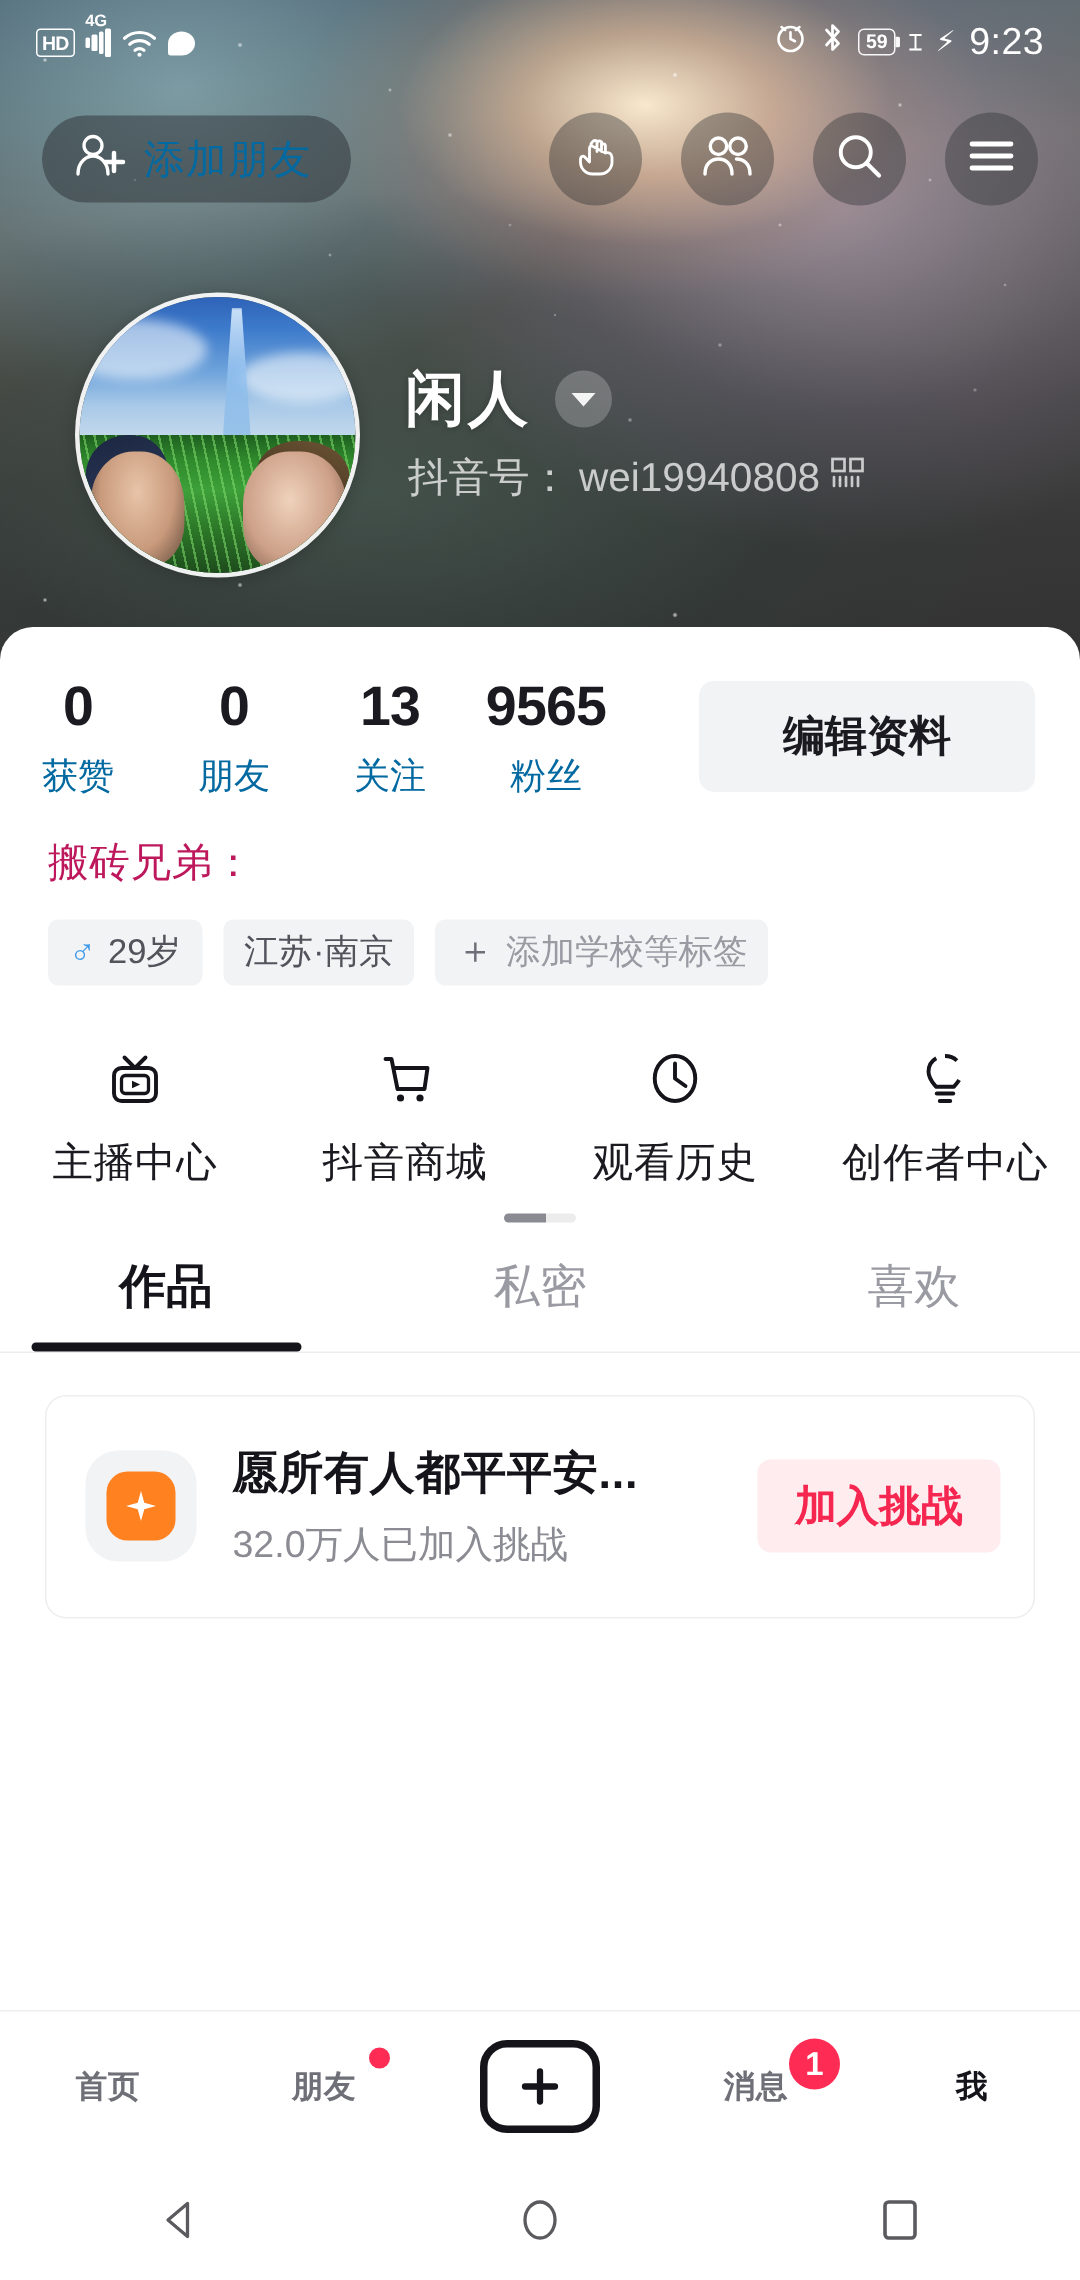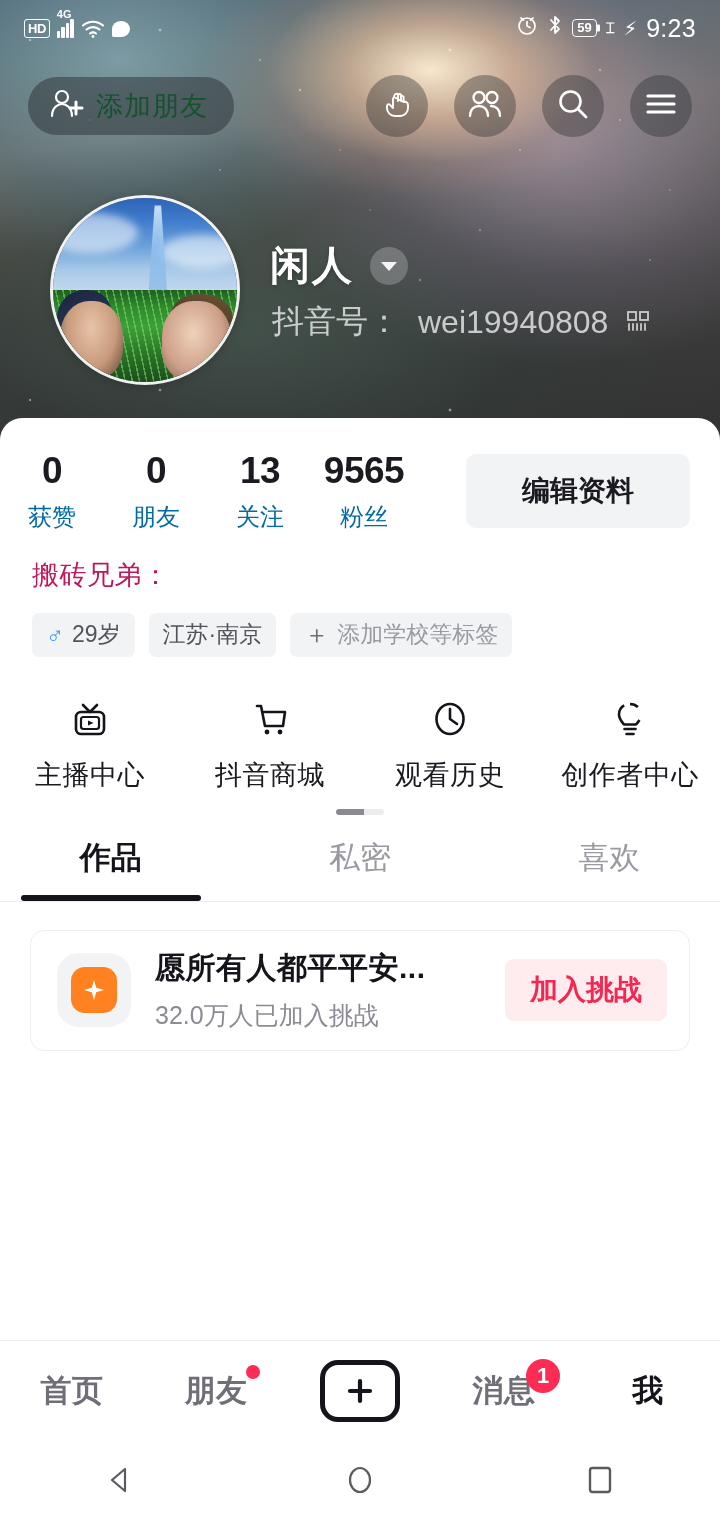--- a/index.html
+++ b/index.html
@@ -53,21 +53,21 @@
     position:absolute; left:0; top:0; width:720px; height:56px;
     display:flex; align-items:center; justify-content:space-between;
     padding:0 24px; color:#fff; z-index:20;
   }
   .sb-left { display:flex; align-items:flex-end; gap:7px; }
   .hd-badge {
     border:1.6px solid #fff; border-radius:3px;
     font-size:13px; font-weight:700; line-height:1;
     padding:2px 3px; letter-spacing:-0.5px;
   }
-  .sig-wrap { position:relative; display:flex; align-items:flex-end; gap:1px; }
+  .sig-wrap { position:relative; display:flex; align-items:center; gap:1px; }
   .sig-4g { position:absolute; top:-11px; left:0; font-size:11px; font-weight:600; }
   .sig-bar { width:3.5px; background:#fff; border-radius:1px; }
   .wifi-ico { width:24px; height:18px; position:relative; }
   .chat-bubble {
     width:18px; height:16px; background:#fff; border-radius:50% 50% 50% 10%;
     position:relative; top:-1px;
   }
   .sb-right { display:flex; align-items:center; gap:9px; font-size:23px; font-weight:400; }
   .batt {
     border:1.8px solid rgba(255,255,255,0.95); border-radius:4px;
@@ -81,21 +81,21 @@
   .sb-time { font-size:25px; letter-spacing:0.3px; }
 
   
   .topbar {
     position:absolute; left:0; top:72px; width:720px; height:68px;
     display:flex; align-items:center; padding:0 28px; z-index:20;
   }
   .add-friend-btn {
     display:flex; align-items:center; gap:12px;
     background:rgba(40,44,48,0.48); border-radius:34px;
-    height:58px; padding:0 26px 0 22px; color:#14532d; cursor:pointer;
+    height:58px; padding:0 26px 0 22px; color:#0369a1; cursor:pointer;
   }
   .add-friend-label { font-size:27px; letter-spacing:1px; }
   .topbar-spacer { flex:1; }
   .round-btn {
     width:62px; height:62px; border-radius:50%;
     background:rgba(40,44,48,0.38);
     display:flex; align-items:center; justify-content:center;
     margin-left:26px; cursor:pointer;
   }
 
@@ -162,22 +162,22 @@
     width:38px; height:38px; border-radius:50%;
     background:rgba(255,255,255,0.22);
     display:flex; align-items:center; justify-content:center; cursor:pointer;
   }
   .caret-tri {
     width:0;height:0;border-left:8px solid transparent;border-right:8px solid transparent;
     border-top:9px solid rgba(255,255,255,0.92); margin-top:2px;
   }
   .profile-id {
     position:absolute; left:272px; top:300px; z-index:16;
-    display:flex; align-items:center; gap:18px;
-    font-size:32px; color:rgba(255,255,255,0.72); cursor:pointer;
+    display:flex; align-items:center; gap:6px;
+    font-size:27px; color:rgba(255,255,255,0.72); cursor:pointer;
   }
 
   
   .sheet {
     position:absolute; left:0; top:418px; width:720px; height:1102px;
     background:#fff; border-radius:22px 22px 0 0; z-index:18;
   }
 
   
   .stats-row {
@@ -226,21 +226,21 @@
   }
   .tab.active { color:#14141a; font-weight:700; }
   .tab.active::after {
     content:''; position:absolute; left:50%; transform:translateX(-50%);
     bottom:0; width:180px; height:6px; background:#14141a; border-radius:3px;
   }
   .tabs-divider { height:1px; background:#ededf0; }
 
   
   .challenge-card {
-    margin:28px 30px 0; height:121px; border:1px solid #eeeef1; border-radius:14px;
+    margin:28px 30px 0; height:149px; border:1px solid #eeeef1; border-radius:14px;
     display:flex; align-items:center; padding:0 22px 0 26px; cursor:pointer; background:#fff;
   }
   .challenge-ico-wrap {
     width:74px; height:74px; border-radius:22px; background:#f2f3f5;
     display:flex; align-items:center; justify-content:center; flex:0 0 auto;
   }
   .challenge-ico {
     width:46px; height:46px; background:#ff8120;
     border-radius:14px;
     display:flex; align-items:center; justify-content:center;
@@ -260,21 +260,21 @@
   
   .bottom-nav {
     position:absolute; left:0; bottom:80px; width:720px; height:100px;
     background:#fff; border-top:1px solid #ededf0;
     display:flex; align-items:center; z-index:30;
   }
   .nav-item {
     flex:1; display:flex; align-items:center; justify-content:center;
     position:relative; cursor:pointer; height:100%;
   }
-  .nav-label { font-size:31px; color:#6f6f78; font-weight:700; letter-spacing:0.5px; }
+  .nav-label { font-size:21px; color:#6f6f78; font-weight:700; letter-spacing:0.5px; }
   .nav-item.active .nav-label { color:#14141a; }
   .nav-dot {
     position:absolute; width:14px; height:14px; border-radius:50%; background:#fe2c55;
     top:24px; margin-left:74px;
   }
   .nav-badge {
     position:absolute; min-width:34px; height:34px; border-radius:17px; background:#fe2c55;
     color:#fff; font-size:22px; font-weight:700;
     display:flex; align-items:center; justify-content:center; padding:0 8px;
     top:18px; margin-left:78px;

